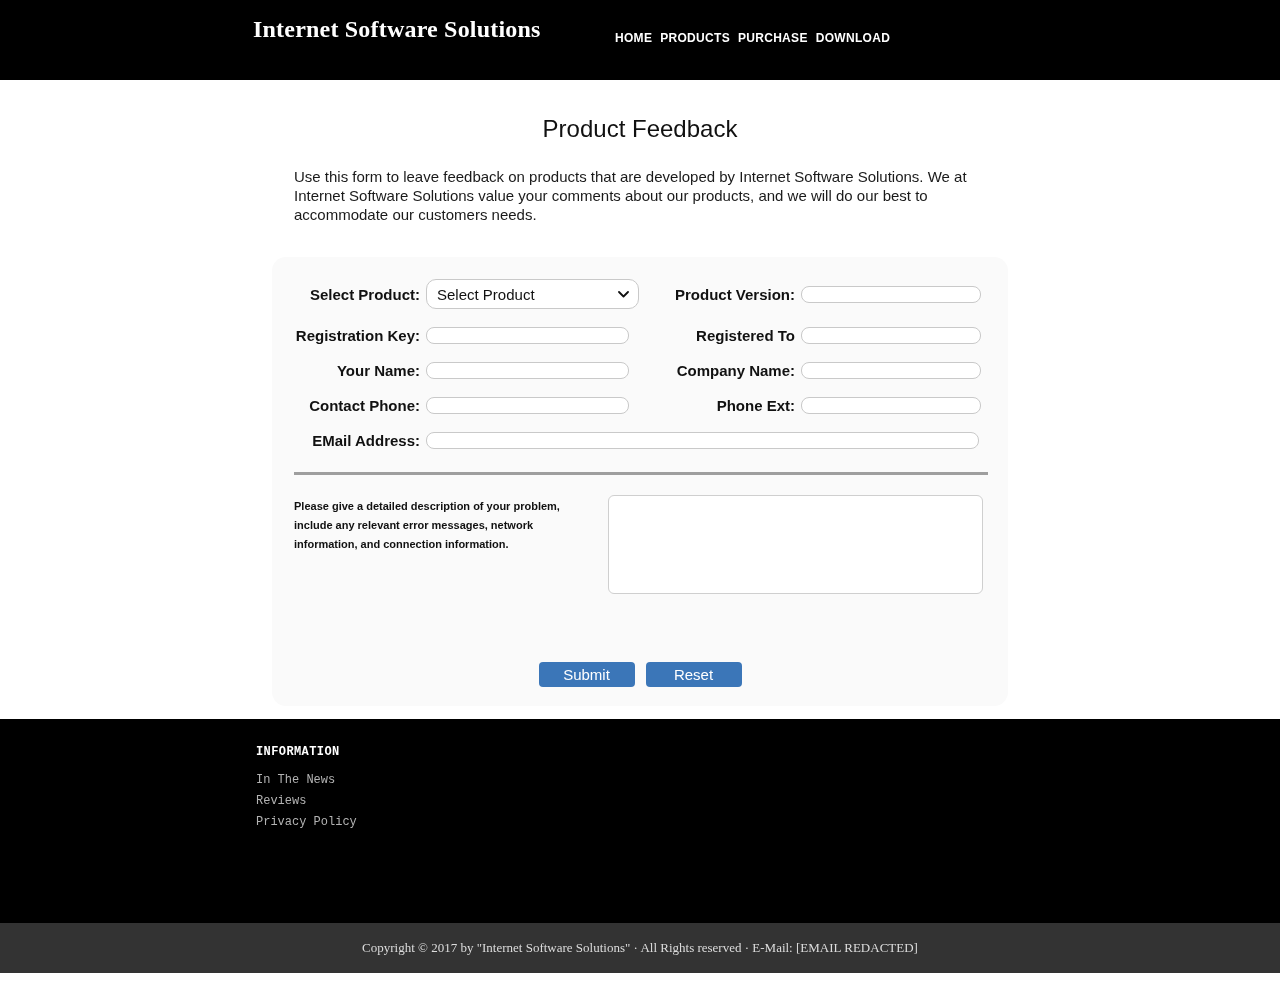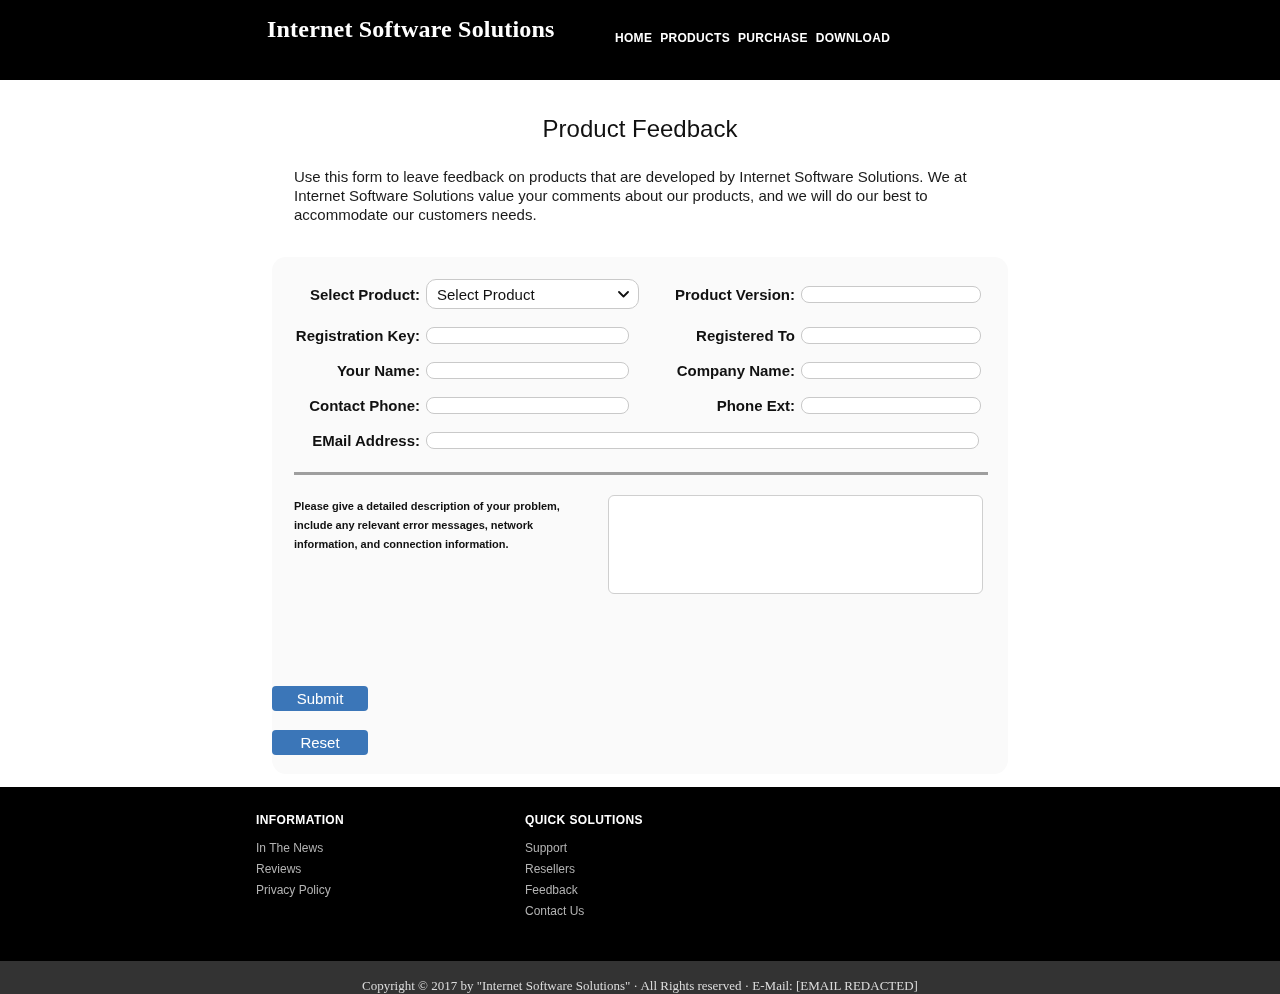--- a/index.html
+++ b/index.html
@@ -4,21 +4,21 @@
 <style>
   * { margin: 0; padding: 0; box-sizing: border-box; }
   html, body { width: 1280px; background: #ffffff; font-family: "Liberation Sans", sans-serif; }
   body { height: 994px; position: relative; }
 
   
   .site-header {
     height: 80px; background: #000000; position: relative;
   }
   .brand {
-    position: absolute; left: 267px; top: 16px;
+    position: absolute; left: 253px; top: 16px;
     color: #ffffff; font-family: "Liberation Serif", serif;
     font-weight: bold; font-size: 24px; letter-spacing: 0.2px;
   }
   .top-nav {
     position: absolute; left: 579px; top: 31px;
     display: flex; gap: 8px; align-items: center; padding-left: 36px;
   }
   .top-nav a {
     color: #ffffff; font-size: 12px; font-weight: bold;
     text-decoration: none; letter-spacing: 0.3px; cursor: pointer;
@@ -85,34 +85,35 @@
     line-height: 19px; padding-top: 2px;
   }
   .desc-textarea {
     width: 375px; height: 99px; resize: none;
     border: 1px solid #cfcfcf; border-radius: 6px; background: #ffffff;
     outline: none; font-family: "Liberation Sans", sans-serif; font-size: 13px;
     padding: 4px 6px; color: #222;
   }
 
   .button-row {
-    display: flex; justify-content: center; gap: 19px; margin-top: 92px; flex-direction: column;
+    display: flex; justify-content: center; gap: 11px; margin-top: 68px;
   }
   .btn {
     width: 96px; height: 25px; border: none; border-radius: 4px;
     background: #3b76b8; color: #ffffff; font-size: 15px;
     font-family: "Liberation Sans", sans-serif; cursor: pointer;
     display: flex; align-items: center; justify-content: center;
   }
 
   
   .site-footer {
-    background: #000000; height: 174px;
+    background: #000000; height: 204px;
     padding: 26px 0 16px 256px;
     display: flex;
+    font-family: Liberation Mono, monospace;
   }
   .footer-col1 { width: 269px; }
   .footer-heading {
     color: #ffffff; font-size: 12px; font-weight: bold;
     letter-spacing: 0.4px; margin-bottom: 10px;
   }
   .footer-links { list-style: none; }
   .footer-links li { line-height: 20px; }
   .footer-links a {
     color: #b3b3b3; font-size: 12px; text-decoration: none; cursor: pointer;
@@ -194,26 +195,17 @@
 
 <footer class="site-footer">
   <div class="footer-col1">
     <div class="footer-heading">INFORMATION</div>
     <ul class="footer-links">
       <li><a>In The News</a></li>
       <li><a>Reviews</a></li>
       <li><a>Privacy Policy</a></li>
     </ul>
   </div>
-  <div class="footer-col2">
-    <div class="footer-heading">QUICK SOLUTIONS</div>
-    <ul class="footer-links">
-      <li><a>Support</a></li>
-      <li><a>Resellers</a></li>
-      <li><a>Feedback</a></li>
-      <li><a>Contact Us</a></li>
-    </ul>
-  </div>
 </footer>
 
 <div class="bottom-bar">
   <span class="copyright">Copyright © 2017 by "Internet Software Solutions"  ·  All Rights reserved  ·  E-Mail: [EMAIL REDACTED]</span>
 </div>
 
 </body></html>

